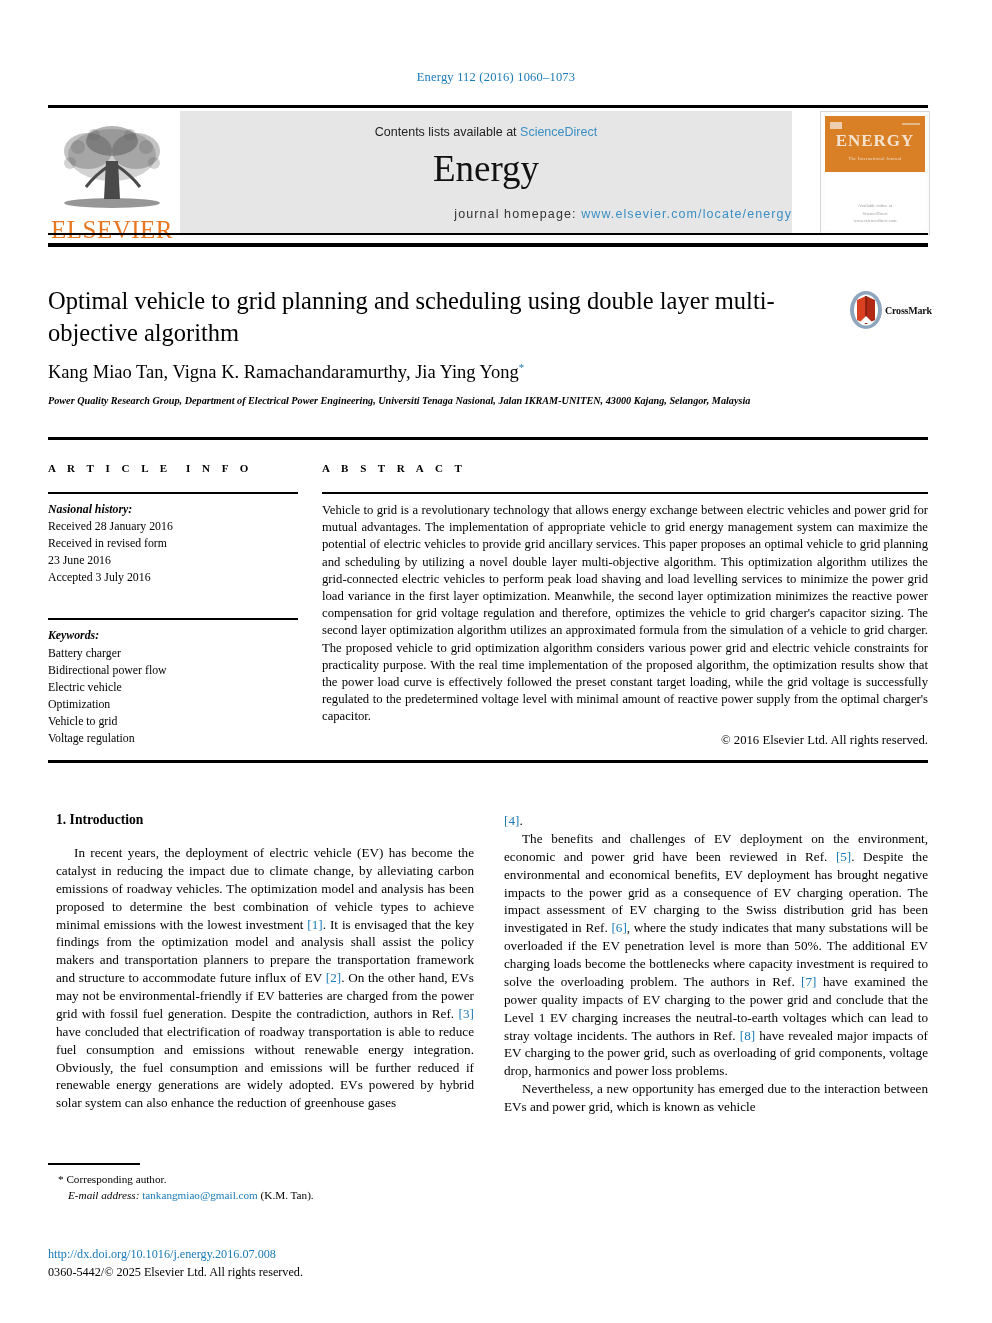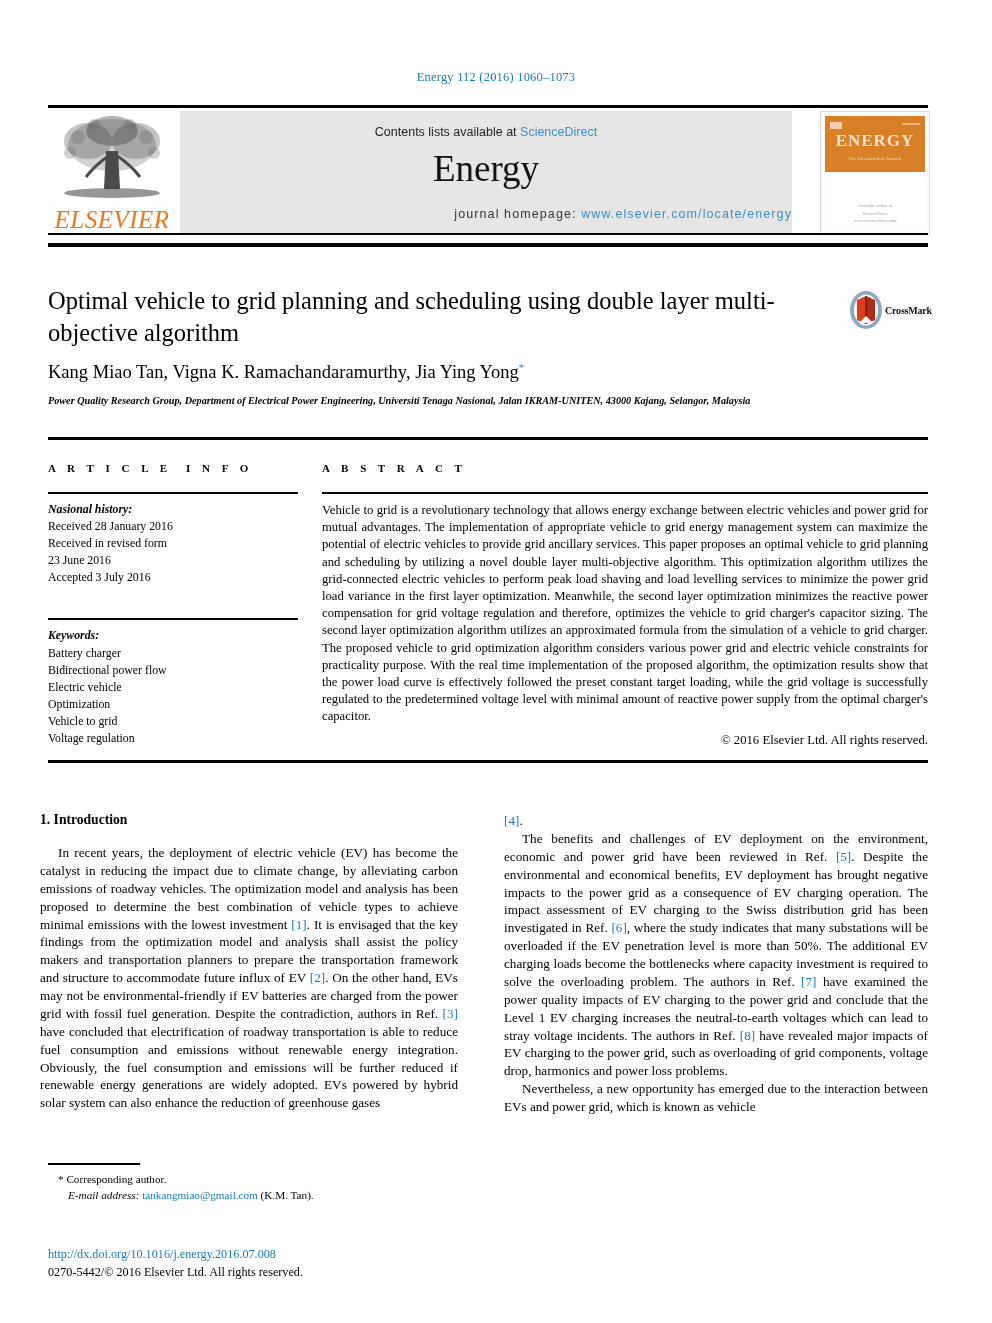--- a/index.html
+++ b/index.html
@@ -43,25 +43,24 @@
   }
   .masthead-rule-top {
     position: absolute;
     left: 0; top: 0;
     width: 880px;
     height: 3px;
     background: #000;
   }
   .elsevier-logo {
     position: absolute;
-    left: 0; top: 6px;
+    left: 0; top: 16px;
     width: 128px;
     height: 122px;
     overflow: hidden;
-    font-style: italic;
   }
   .tree-svg { display: block; }
   .elsevier-word {
     position: absolute;
     left: 0; bottom: 1px;
     width: 128px;
     text-align: center;
     font-family: "Liberation Serif", serif;
     font-size: 25px;
     letter-spacing: 0.5px;
@@ -311,21 +310,21 @@
     position: absolute;
     left: 48px; top: 760px;
     width: 880px;
     height: 3px;
     background: #000;
   }
 
   
   .body-left {
     position: absolute;
-    left: 40px; top: 812px;
+    left: 56px; top: 812px;
     width: 418px;
   }
   .body-right {
     position: absolute;
     left: 504px; top: 812px;
     width: 424px;
   }
   .body-sec-title {
     font-family: "Liberation Serif", serif;
     font-weight: bold;
@@ -525,16 +524,16 @@
     </div>
     <div class="fn-line" style="padding-left:20px;">
       <span class="ital">E-mail address:</span>
       <span class="mail">tankangmiao@gmail.com</span>
       <span>(K.M. Tan).</span>
     </div>
   </div>
 
   <div class="doi-block">
     <div class="doi-line">http://dx.doi.org/10.1016/j.energy.2016.07.008</div>
-    <div class="issn-line">0270-5442/© 2016 Elsevier Ltd. All rights reserved.</div>
+    <div class="issn-line">0360-5442/© 2025 Elsevier Ltd. All rights reserved.</div>
   </div>
 
 </div>
 
 </body></html>

